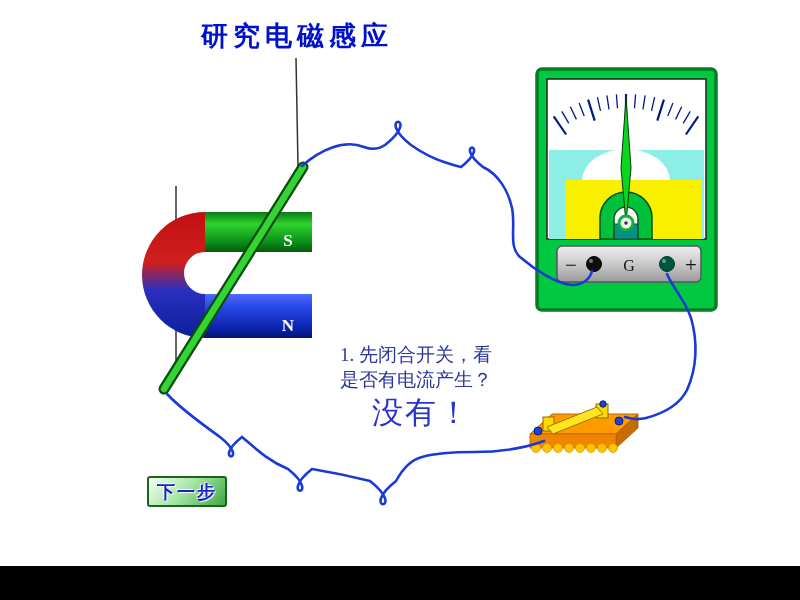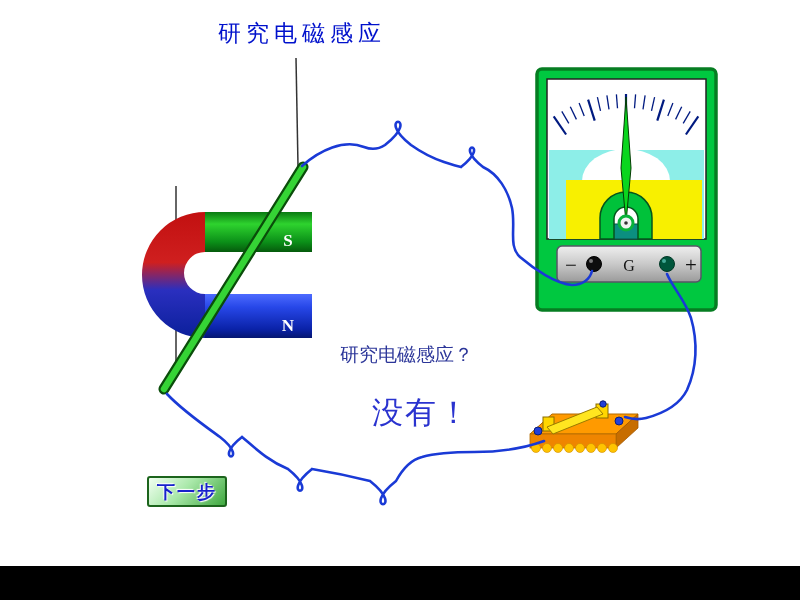--- a/index.html
+++ b/index.html
@@ -2,22 +2,22 @@
 <html><head>
 <meta charset="utf-8">
 <style>
   html,body{margin:0;padding:0;}
   body{
     width:800px;height:600px;position:relative;overflow:hidden;
     background:#ffffff;font-family:"Liberation Serif",serif;
   }
   #stage{position:absolute;left:0;top:0;width:800px;height:600px;}
   .title{
-    position:absolute;left:218px;top:18px;
-    font-size:23px;font-weight:normal;color:#0011cc;letter-spacing:5px;
+    position:absolute;left:201px;top:18px;
+    font-size:27px;font-weight:bold;color:#0011cc;letter-spacing:5px;
     white-space:nowrap;
   }
   .question{
     position:absolute;left:340px;top:342px;width:180px;
     font-size:19px;line-height:25px;color:#2c3699;
   }
   .answer{
     position:absolute;left:372px;top:392px;
     font-size:31px;color:#2a33cf;letter-spacing:2px;white-space:nowrap;font-family:Liberation Mono, monospace;
   }
@@ -172,21 +172,22 @@
          C 350 476, 330 472, 312 469
          C 276 498, 324 498, 288 469
          C 268 461, 254 447, 242 437
          C 209 463, 253 463, 220 437
          C 202 424, 182 410, 167 394"></path>
   </svg>
 
   <div class="title">研究电磁感应</div>
 
   <div class="question">
-    <div>研究电磁感应？</div>
+    <div>1. 先闭合开关，看</div>
+    <div>是否有电流产生？</div>
   </div>
 
   <div class="answer">没有！</div>
 
   <button class="next-btn">下一步</button>
 
   <div class="bottom-bar"></div>
 </div>
 
 </body></html>

